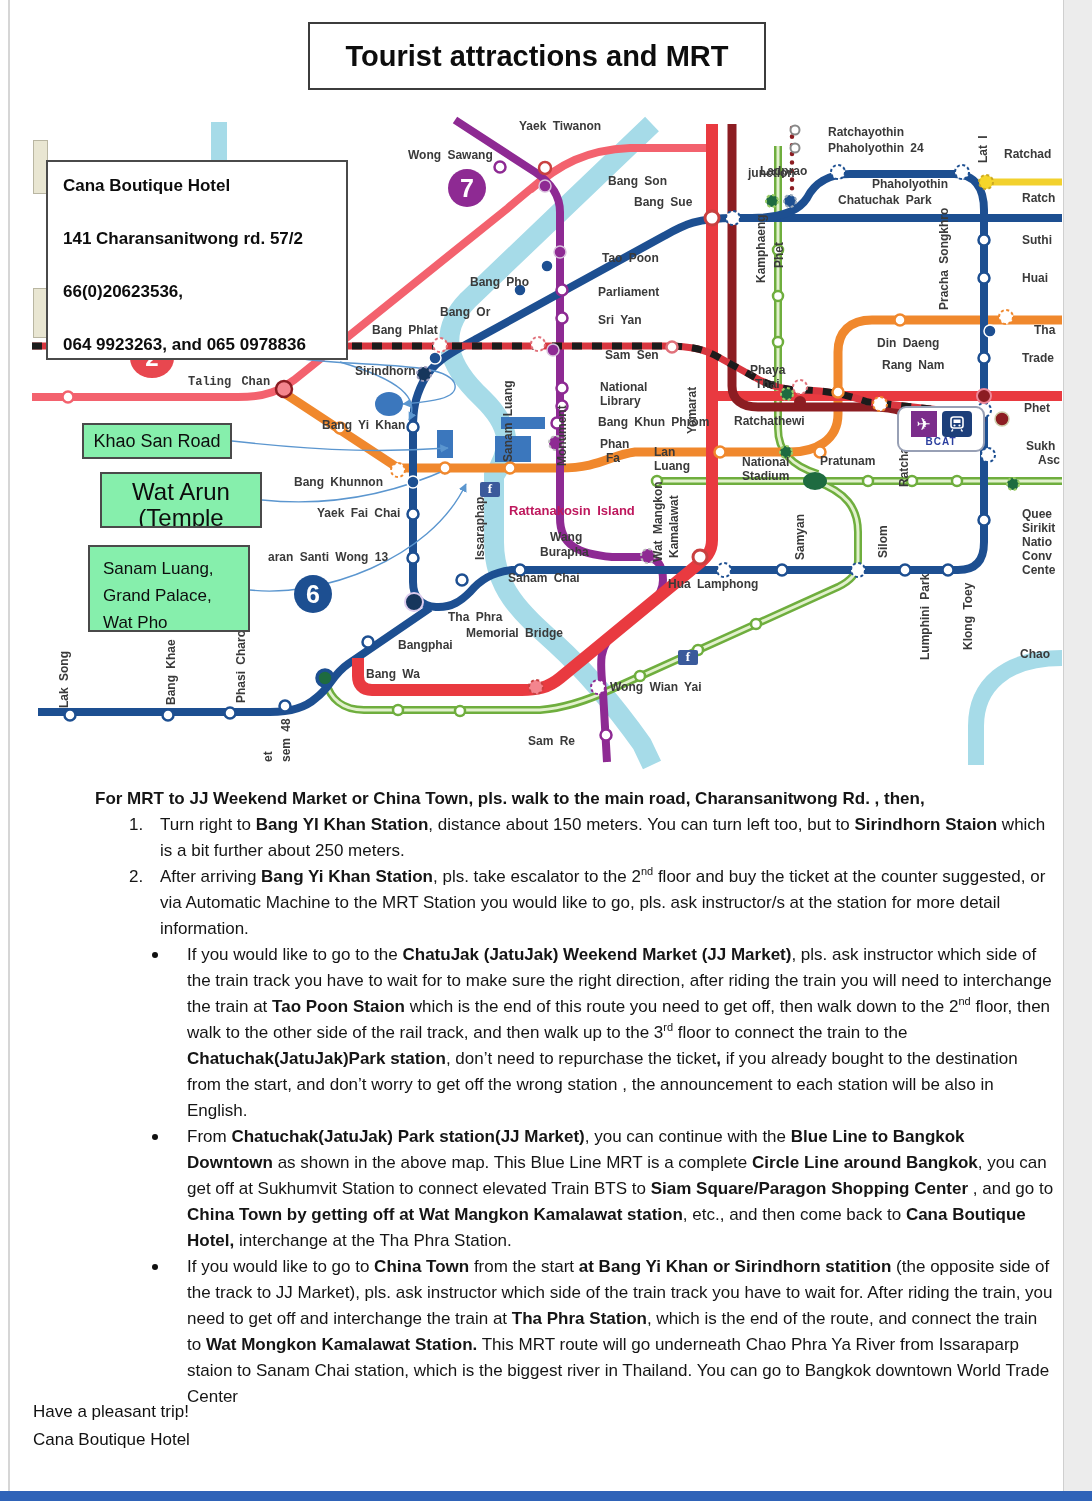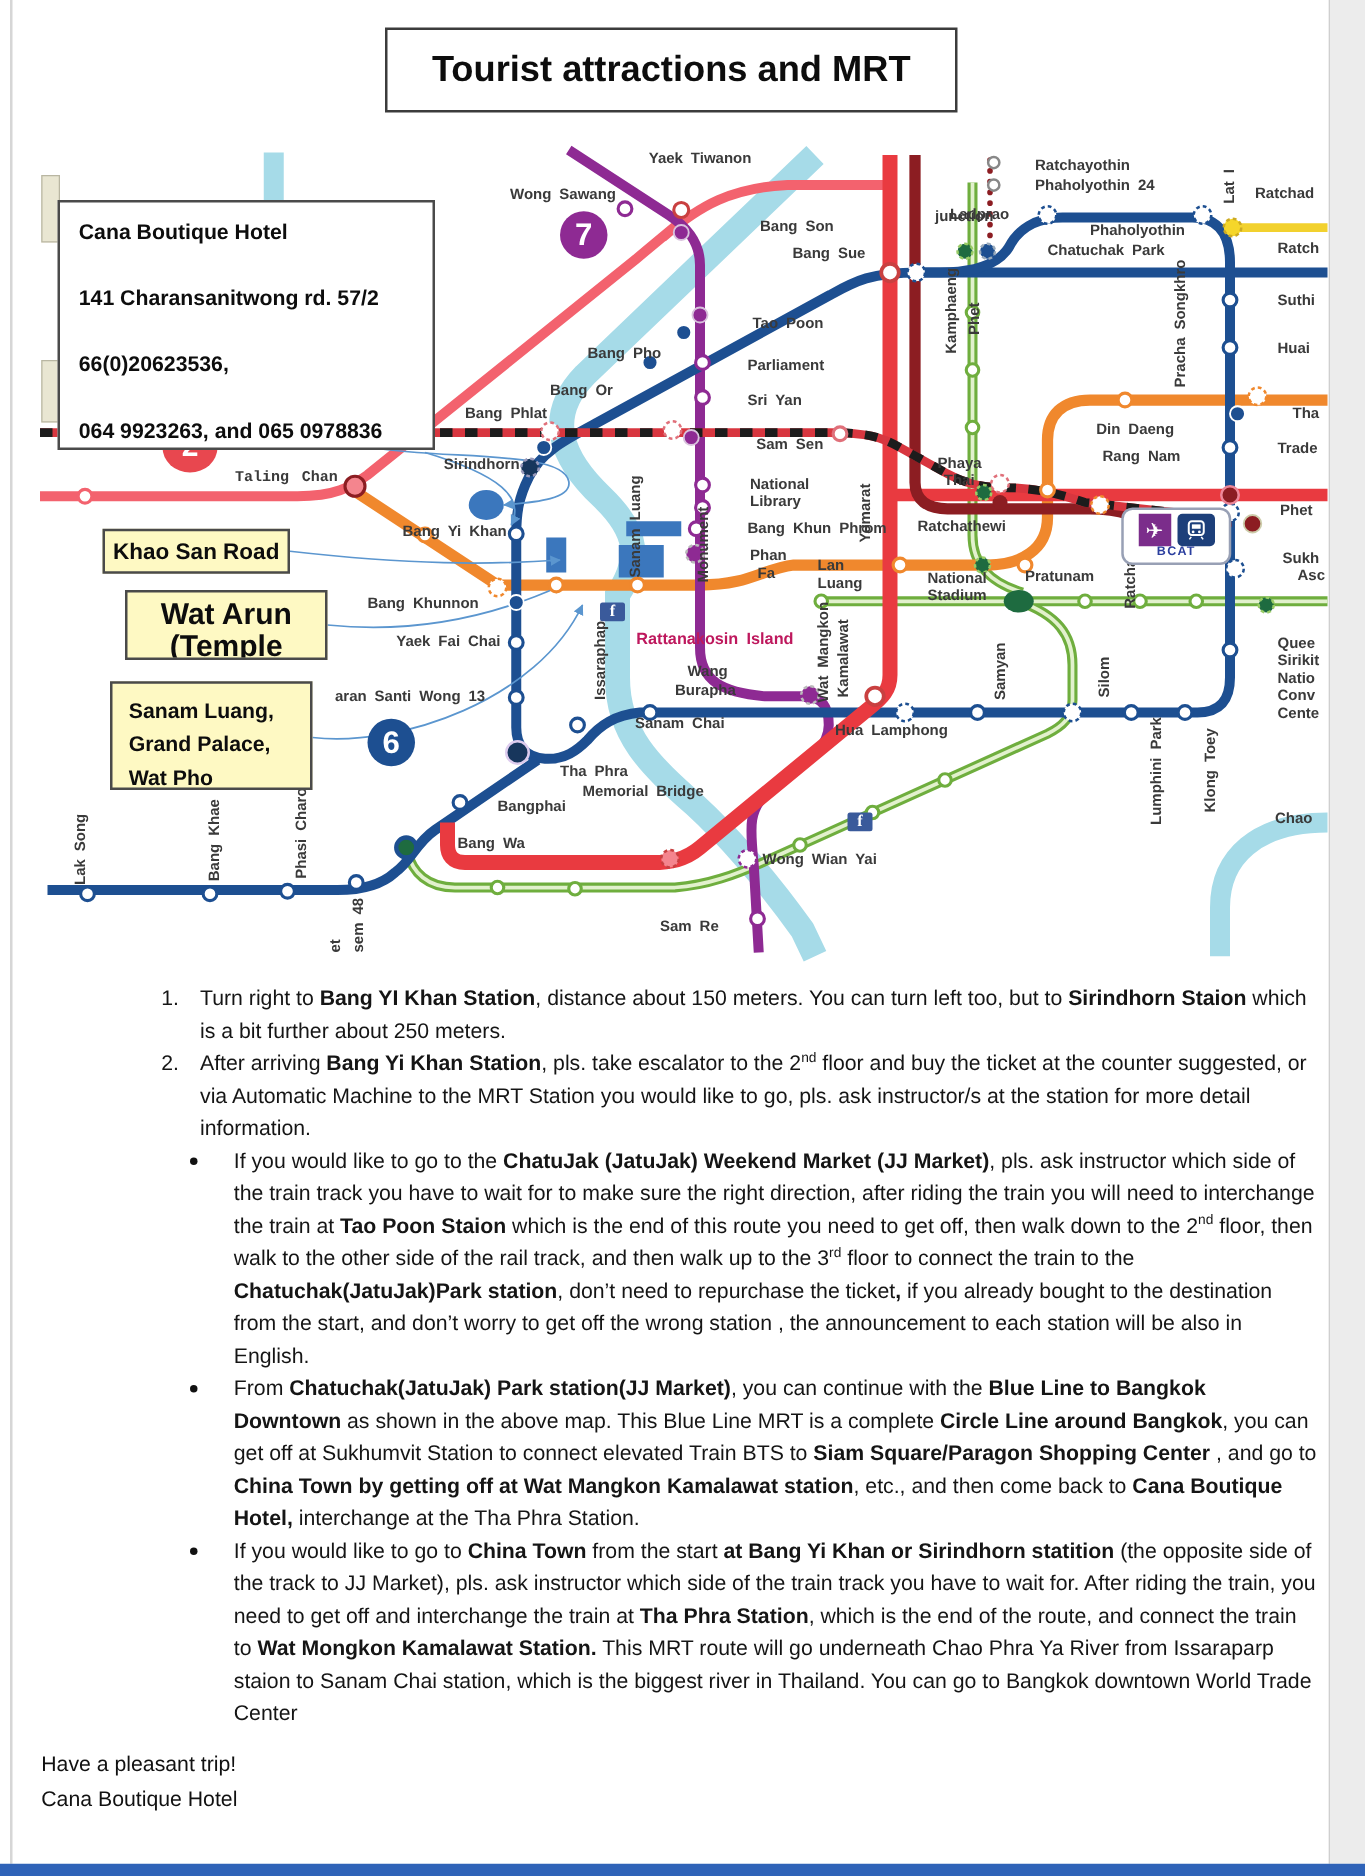--- a/index.html
+++ b/index.html
@@ -17,21 +17,21 @@
   
   #map-art{left:0;top:0;width:1092px;height:780px;z-index:1;}
   #map-labels{left:0;top:0;width:884px;height:780px;z-index:2;margin-left:22px;}
   .ml{position:absolute;font-size:12px;font-weight:bold;color:#3a3a3a;white-space:nowrap;word-spacing:3px;line-height:13px;}
   .ml.g{color:#be185d;font-size:13px;}
   .ml.rot{transform:rotate(-90deg);transform-origin:0 0;}
   
   .hotel-box{left:46px;top:160px;width:302px;height:200px;border:2px solid #4a4a4a;background:#fff;
      padding:14px 0 0 15px;z-index:5;box-sizing:border-box;}
   .hotel-box div{font-size:17px;font-weight:bold;color:#0d0d0d;margin-bottom:33px;white-space:nowrap;}
-  .callout{position:absolute;border:2px solid #4a4a4a;background:#fef9c3;z-index:5;font-weight:bold;
+  .callout{position:absolute;border:2px solid #4a4a4a;background:#86efac;z-index:5;font-weight:normal;
      color:#0d0d0d;box-sizing:border-box;overflow:hidden;}
   #callout-0{left:82px;top:423px;width:150px;height:36px;font-size:18px;display:flex;align-items:center;justify-content:center;}
   #callout-1{left:100px;top:472px;width:162px;height:56px;font-size:24px;text-align:center;padding-top:5px;line-height:26px;}
   #callout-2{left:88px;top:545px;width:162px;height:87px;font-size:17px;padding:8px 0 0 13px;line-height:27px;}
   
   .badge{position:absolute;border-radius:50%;color:#fff;font-weight:bold;display:flex;align-items:center;justify-content:center;}
   #badge-7{left:448px;top:169px;width:38px;height:38px;background:#8e2a93;font-size:25px;z-index:2;}
   #badge-6{left:294px;top:575px;width:38px;height:38px;background:#1d4f91;font-size:25px;z-index:2;}
   #badge-2{left:130px;top:338px;width:44px;height:40px;background:#e8474f;font-size:24px;z-index:3;}
   .fb{position:absolute;width:20px;height:15px;background:#3a5a9b;border-radius:2px;color:#fff;
@@ -383,20 +383,21 @@
     <div>Wat Arun</div>
     <div>(Temple Dawn)</div>
   </div>
 <div class="callout" id="callout-2">
     <div>Sanam Luang,</div>
     <div>Grand Palace,</div>
     <div>Wat Pho</div>
   </div>
 
 <div id="directions" class="abs">
+    <div class="intro"><b>For MRT to JJ Weekend Market or China Town, pls. walk to the main road, Charansanitwong Rd. , then,</b></div>
     <div class="num-item"><span class="marker">1.</span><span>Turn right to </span><b>Bang YI Khan Station</b><span>, distance about 150 meters. You can turn left too, but to </span><b>Sirindhorn Staion</b><span> which is a bit further about 250 meters.</span></div>
     <div class="num-item"><span class="marker">2.</span><span>After arriving </span><b>Bang Yi Khan Station</b><span>, pls. take escalator to the 2</span><sup>nd</sup><span> floor and buy the ticket at the counter suggested, or via Automatic Machine to the MRT Station you would like to go, pls. ask instructor/s at the station for more detail information.</span></div>
     <div class="bul-item"><span class="dot"></span><span>If you would like to go to the </span><b>ChatuJak (JatuJak) Weekend Market (JJ Market)</b><span>, pls. ask instructor which side of the train track you have to wait for to make sure the right direction, after riding the train you will need to interchange the train at </span><b>Tao Poon Staion</b><span> which is the end of this route you need to get off, then walk down to the 2</span><sup>nd</sup><span> floor, then walk to the other side of the rail track, and then walk up to the 3</span><sup>rd</sup><span> floor to connect the train to the </span><b>Chatuchak(JatuJak)Park station</b><span>, don’t need to repurchase the ticket</span><b>,</b><span> if you already bought to the destination from the start, and don’t worry to get off the wrong station , the announcement to each station will be also in English.</span></div>
     <div class="bul-item"><span class="dot"></span><span>From </span><b>Chatuchak(JatuJak) Park station(JJ Market)</b><span>, you can continue with the </span><b>Blue Line to Bangkok Downtown</b><span> as shown in the above map. This Blue Line MRT is a complete </span><b>Circle Line around Bangkok</b><span>, you can get off at Sukhumvit Station to connect elevated Train BTS to </span><b>Siam Square/Paragon Shopping Center</b><span> , and go to </span><b>China Town by getting off at Wat Mangkon Kamalawat station</b><span>, etc., and then come back to </span><b>Cana Boutique Hotel,</b><span> interchange at the Tha Phra Station.</span></div>
     <div class="bul-item"><span class="dot"></span><span>If you would like to go to </span><b>China Town</b><span> from the start </span><b>at Bang Yi Khan or Sirindhorn statition</b><span> (the opposite side of the track to JJ Market), pls. ask instructor which side of the train track you have to wait for. After riding the train, you need to get off and interchange the train at </span><b>Tha Phra Station</b><span>, which is the end of the route, and connect the train to </span><b>Wat Mongkon Kamalawat Station.</b><span> This MRT route will go underneath Chao Phra Ya River from Issaraparp staion to Sanam Chai station, which is the biggest river in Thailand. You can go to Bangkok downtown World Trade Center</span></div>
   </div>
 
 <div id="footer" class="abs">
   <div>Have a pleasant trip!</div>
   <div>Cana Boutique Hotel</div>

